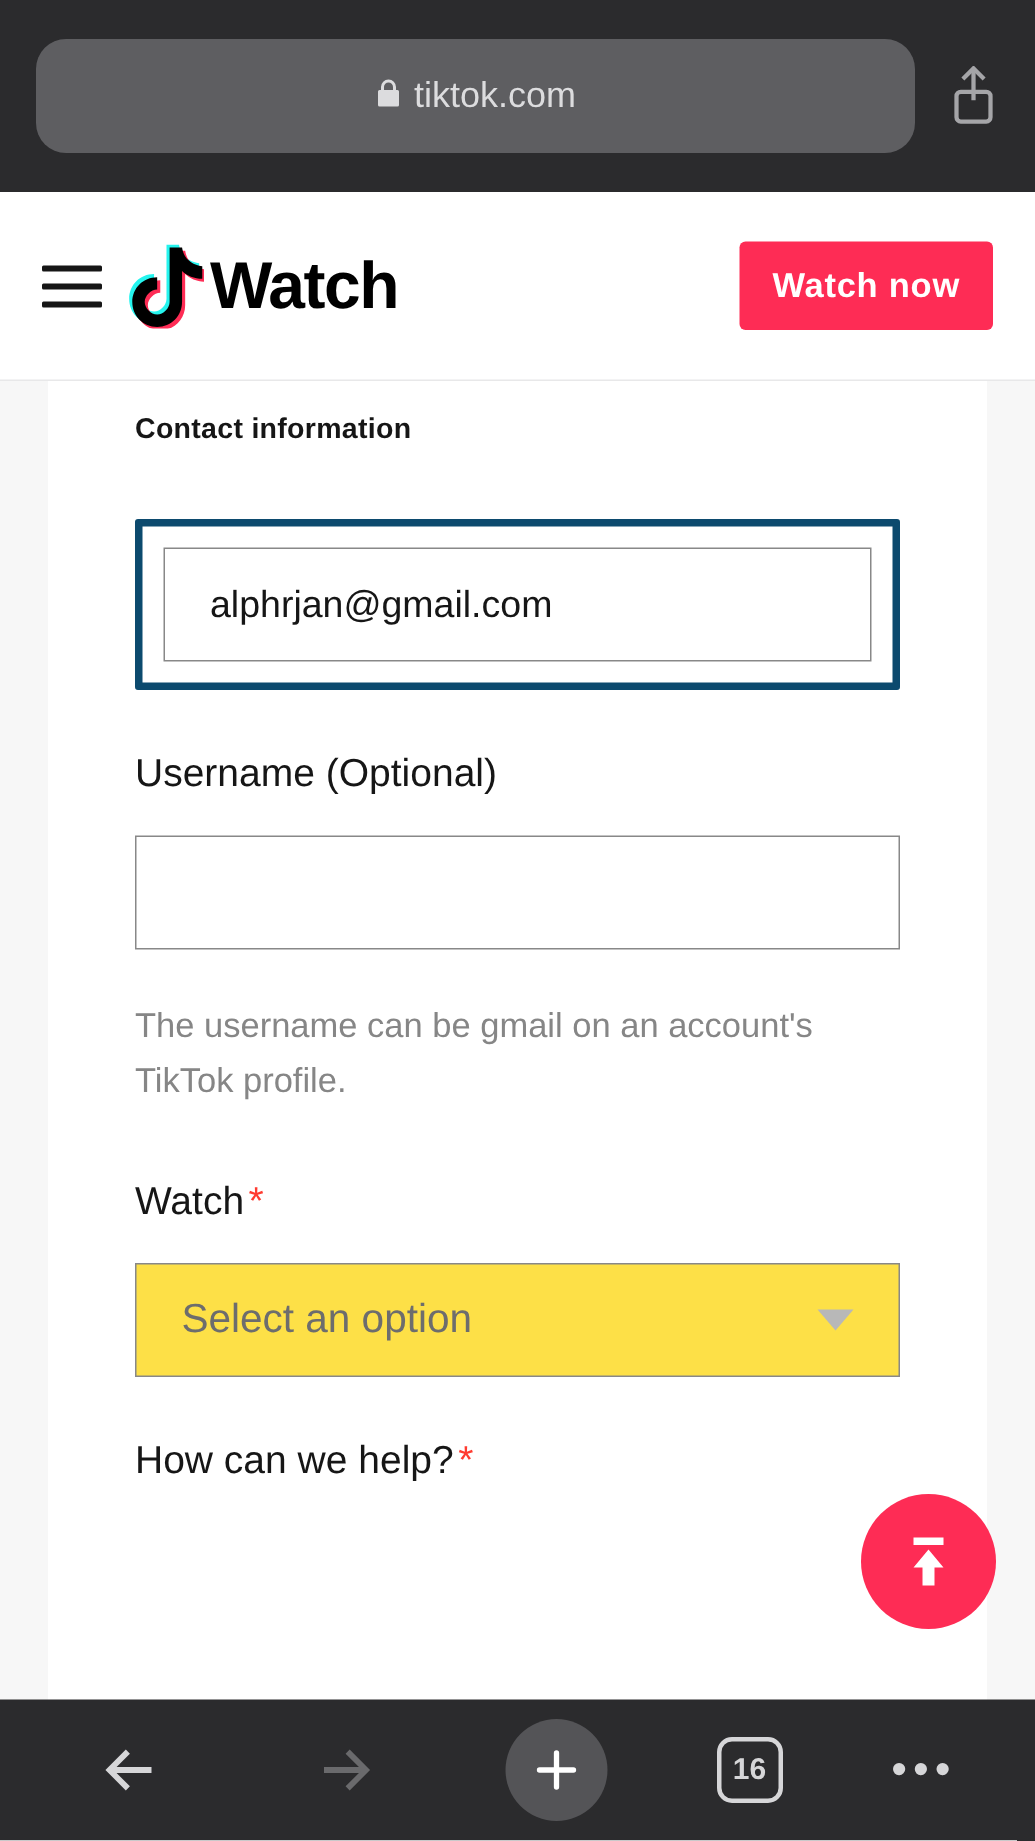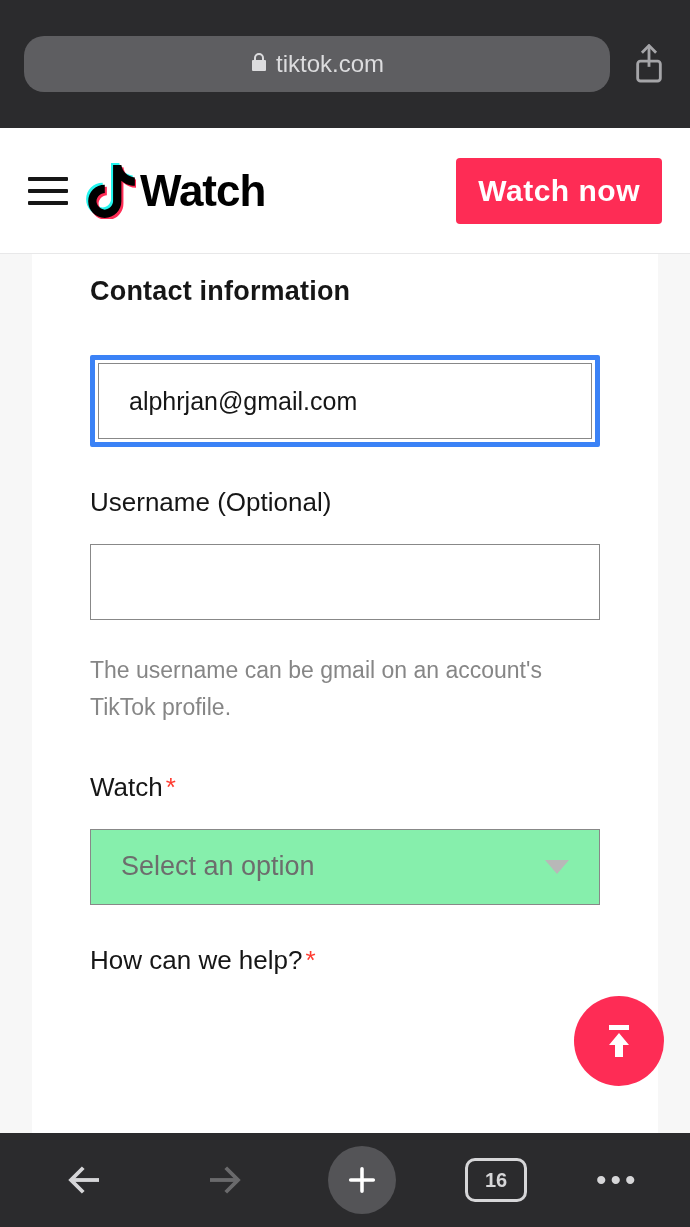--- a/index.html
+++ b/index.html
@@ -15,21 +15,21 @@
     .browser-chrome {
       background: #2b2b2d;
       height: 128px;
       display: flex;
       align-items: center;
       padding: 0 24px;
     }
     .url-bar {
       background: #5e5e61;
       border-radius: 20px;
-      height: 56px;
+      height: 76px;
       flex: 1;
       display: flex;
       align-items: center;
       justify-content: center;
       color: #dcdcde;
       font-size: 24px;
       margin-right: 22px;
       position: relative;
     }
     .lock-icon { margin-right: 8px; font-size: 18px; }
@@ -54,53 +54,53 @@
       color: #000;
       margin-left: 4px;
     }
     .spacer { flex: 1; }
     .watch-btn {
       background: #fe2c55;
       color: #fff;
       border: none;
       border-radius: 4px;
       font-weight: 700;
-      font-size: 30px;
+      font-size: 23px;
       padding: 16px 22px;
       letter-spacing: 0.5px;
     }
     
     .content-outer {
       background: #f7f7f7;
       padding: 0 32px;
     }
     .content-card {
       background: #fff;
       padding: 22px 58px 0 58px;
       min-height: 880px;
       position: relative;
     }
     .section-title {
-      font-size: 27px;
+      font-size: 19px;
       font-weight: 700;
       color: #161616;
       margin-bottom: 48px;
       letter-spacing: 0.2px;
     }
     .field { margin-bottom: 40px; }
     .label {
       font-size: 26px;
       color: #161616;
       margin-bottom: 26px;
       display: block;
     }
     .required { color: #ff3b30; margin-left: 3px; }
     .input-highlight {
-      border: 5px solid #3b82f6;
-      padding: 3px;
+      border: 5px solid #0c4a6e;
+      padding: 14px;
       border-radius: 2px;
     }
     .text-input {
       width: 100%;
       height: 76px;
       border: 1px solid #888;
       font-size: 25px;
       padding: 0 30px;
       color: #161616;
       background: #fff;
@@ -116,21 +116,21 @@
     .select-wrap {
       position: relative;
       height: 76px;
     }
     .select-box {
       width: 100%;
       height: 100%;
       border: 1px solid #888;
       font-size: 27px;
       color: #6d6d6d;
-      background: #86efac;
+      background: #fde047;
       padding: 0 30px;
       display: flex;
       align-items: center;
       justify-content: space-between;
     }
     .caret {
       width: 0; height: 0;
       border-left: 12px solid transparent;
       border-right: 12px solid transparent;
       border-top: 14px solid #b8b8b8;
@@ -160,21 +160,21 @@
       padding: 0 16px;
     }
     .nav-btn { color: #d6d6d8; display:flex; align-items:center; justify-content:center; width: 70px; height: 70px; }
     .nav-btn.dim { color: #6a6a6c; }
     .plus-btn {
       width: 68px; height: 68px; border-radius: 50%;
       background: #545457; display:flex; align-items:center; justify-content:center;
       color: #fff; font-size: 42px; font-weight: 300;
     }
     .tabs-btn {
-      width: 62px; height: 44px; border-radius: 10px; border: 3px solid #d6d6d8;
+      width: 44px; height: 44px; border-radius: 10px; border: 3px solid #d6d6d8;
       color: #d6d6d8; font-size: 20px; font-weight: 700;
       display:flex; align-items:center; justify-content:center;
     }
     .dots { color: #d6d6d8; font-size: 30px; letter-spacing: 4px; }
     .tiktok-note {
       position: relative;
     }
     .tiktok-note-svg { display:block; }
   </style>
 </head>

